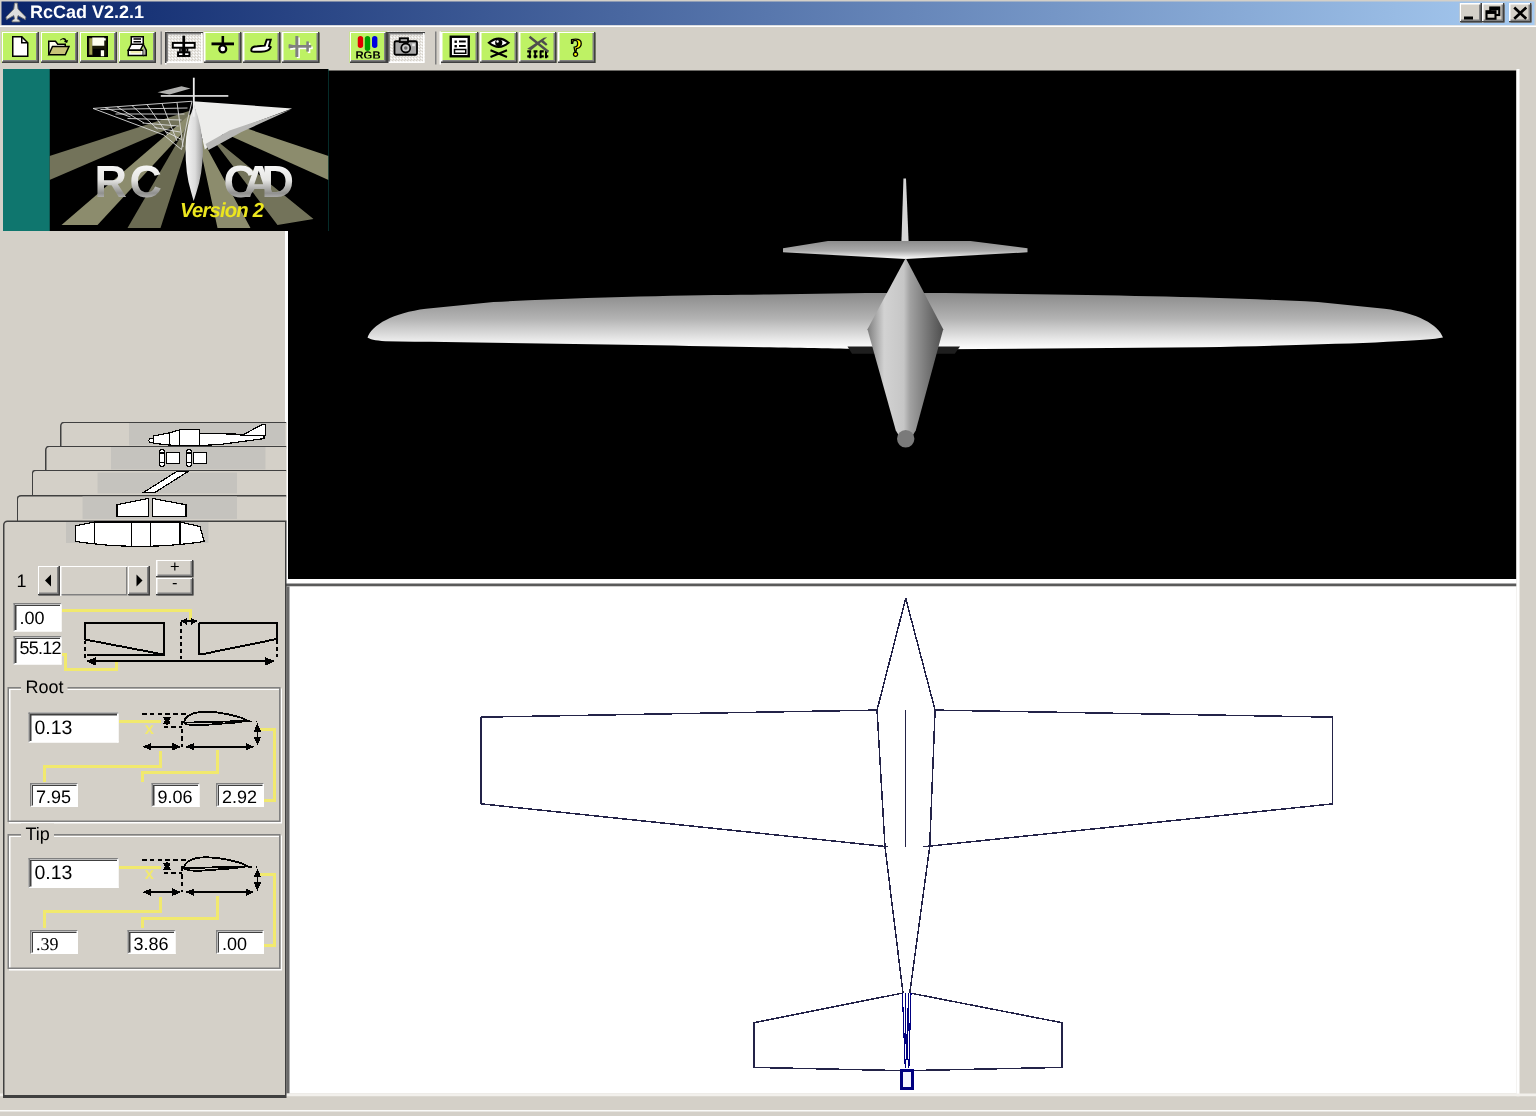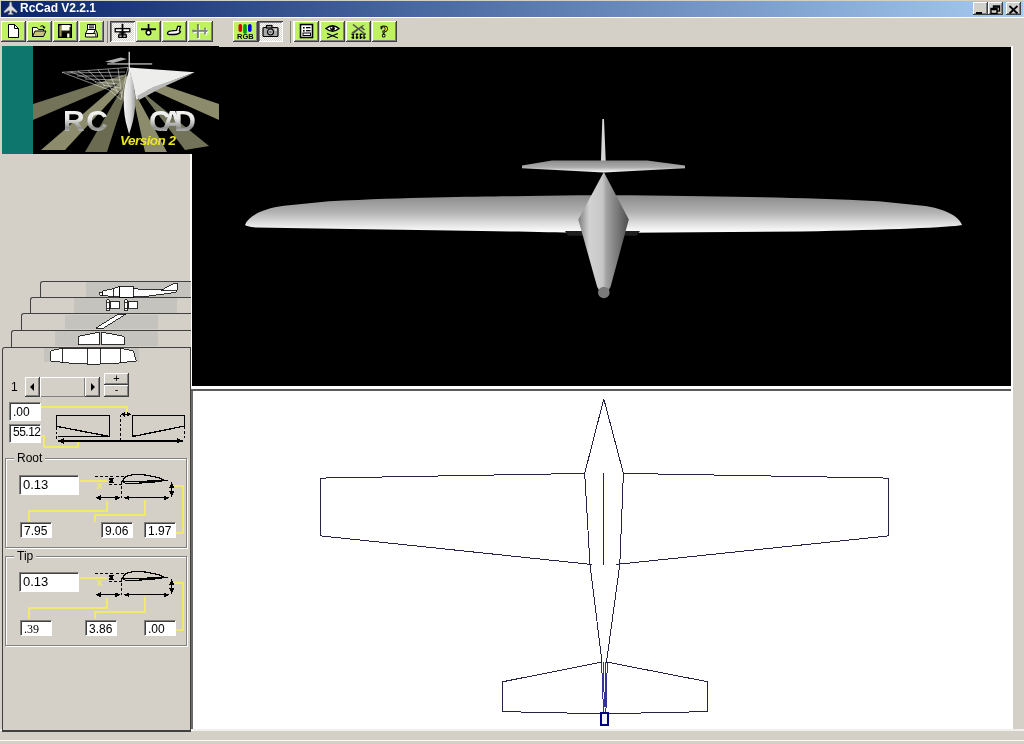--- a/index.html
+++ b/index.html
@@ -358,21 +358,21 @@
 
 <div class="abs tf" style="left:9px;top:402px;width:32px;height:19px;font-size:12px;padding-top:2px;">.00</div>
 <div class="abs tf" style="left:9px;top:424px;width:32px;height:19px;font-size:12px;padding-top:0;letter-spacing:-0.5px;">55.12</div>
 
 <div class="abs gbox" style="left:5px;top:458px;width:180px;height:88px;">
     <span class="glabel">Root</span>
   </div>
 <div class="abs tf" style="left:19px;top:475px;width:60px;height:20px;">0.13</div>
 <div class="abs tf" style="left:20px;top:522px;width:32px;height:16px;font-size:12px;">7.95</div>
 <div class="abs tf" style="left:85px;top:522px;width:32px;height:16px;font-size:12px;margin-left:16px;">9.06</div>
-<div class="abs tf" style="left:144px;top:522px;width:32px;height:16px;font-size:12px;">1.97</div>
+<div class="abs tf" style="left:144px;top:522px;width:32px;height:16px;font-size:12px;">2.92</div>
 <div class="abs gbox" style="left:5px;top:556px;width:180px;height:88px;">
     <span class="glabel">Tip</span>
   </div>
 <div class="abs tf" style="left:19px;top:572px;width:60px;height:20px;">0.13</div>
 <div class="abs tf" style="left:20px;top:620px;width:32px;height:16px;font-size:12px;font-family:Liberation Serif, serif;">.39</div>
 <div class="abs tf" style="left:85px;top:620px;width:32px;height:16px;font-size:12px;">3.86</div>
 <div class="abs tf" style="left:144px;top:620px;width:32px;height:16px;font-size:12px;">.00</div>
 
 <svg class="abs" id="diagrams" style="left:0;top:395px;" width="190" height="260" shape-rendering="crispEdges">
 <defs>

